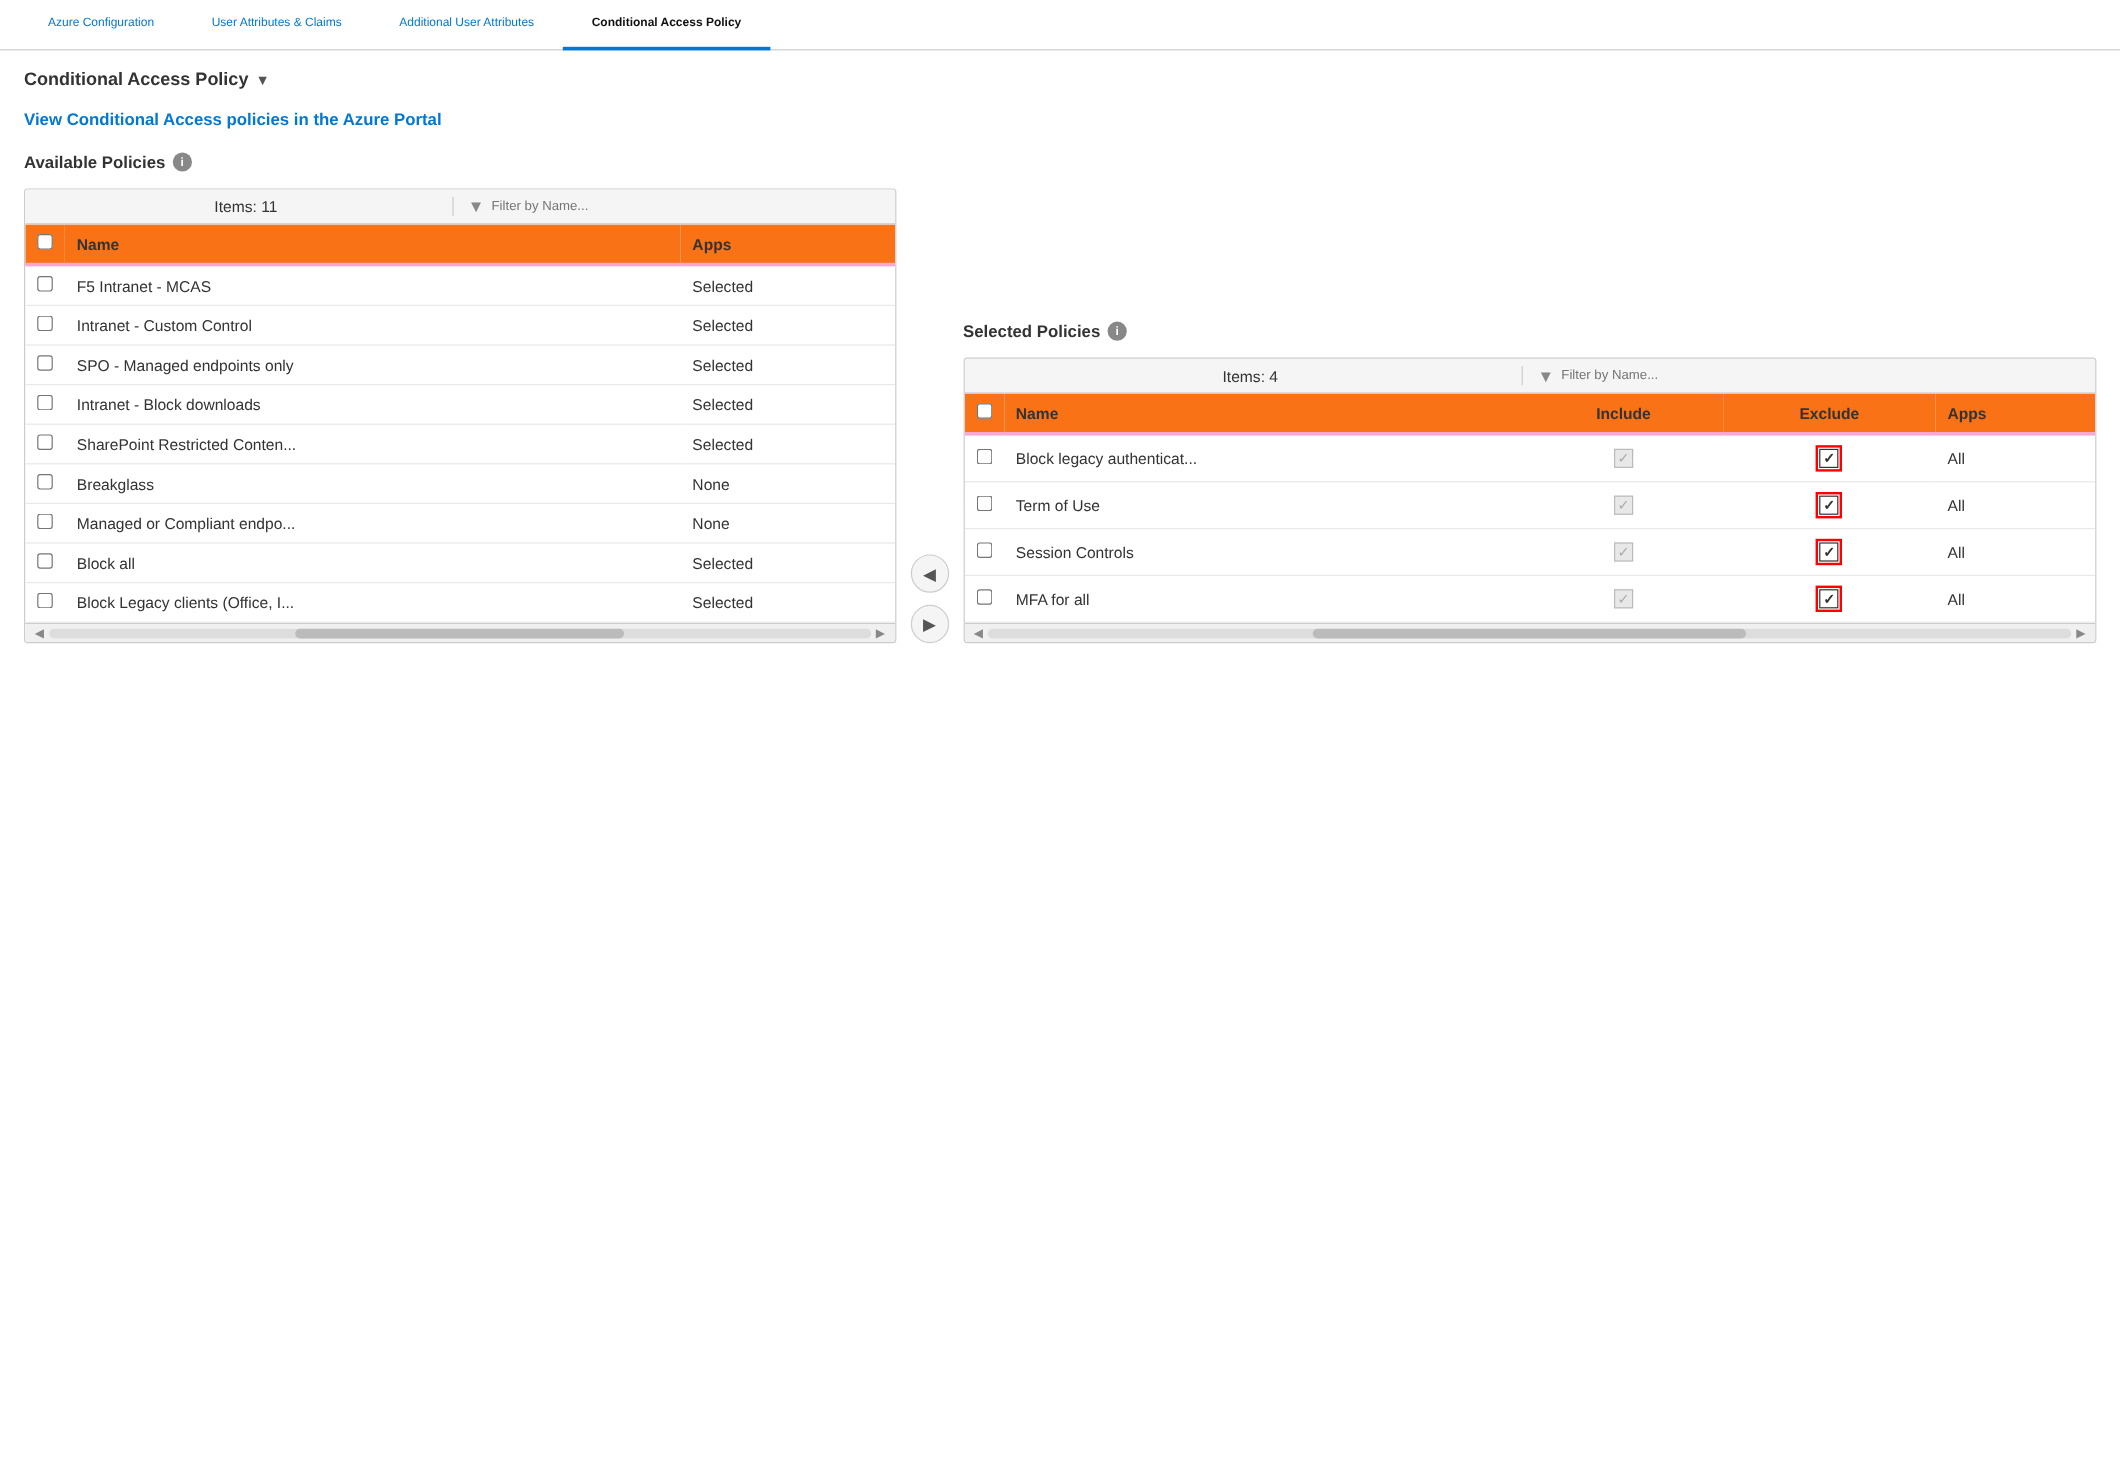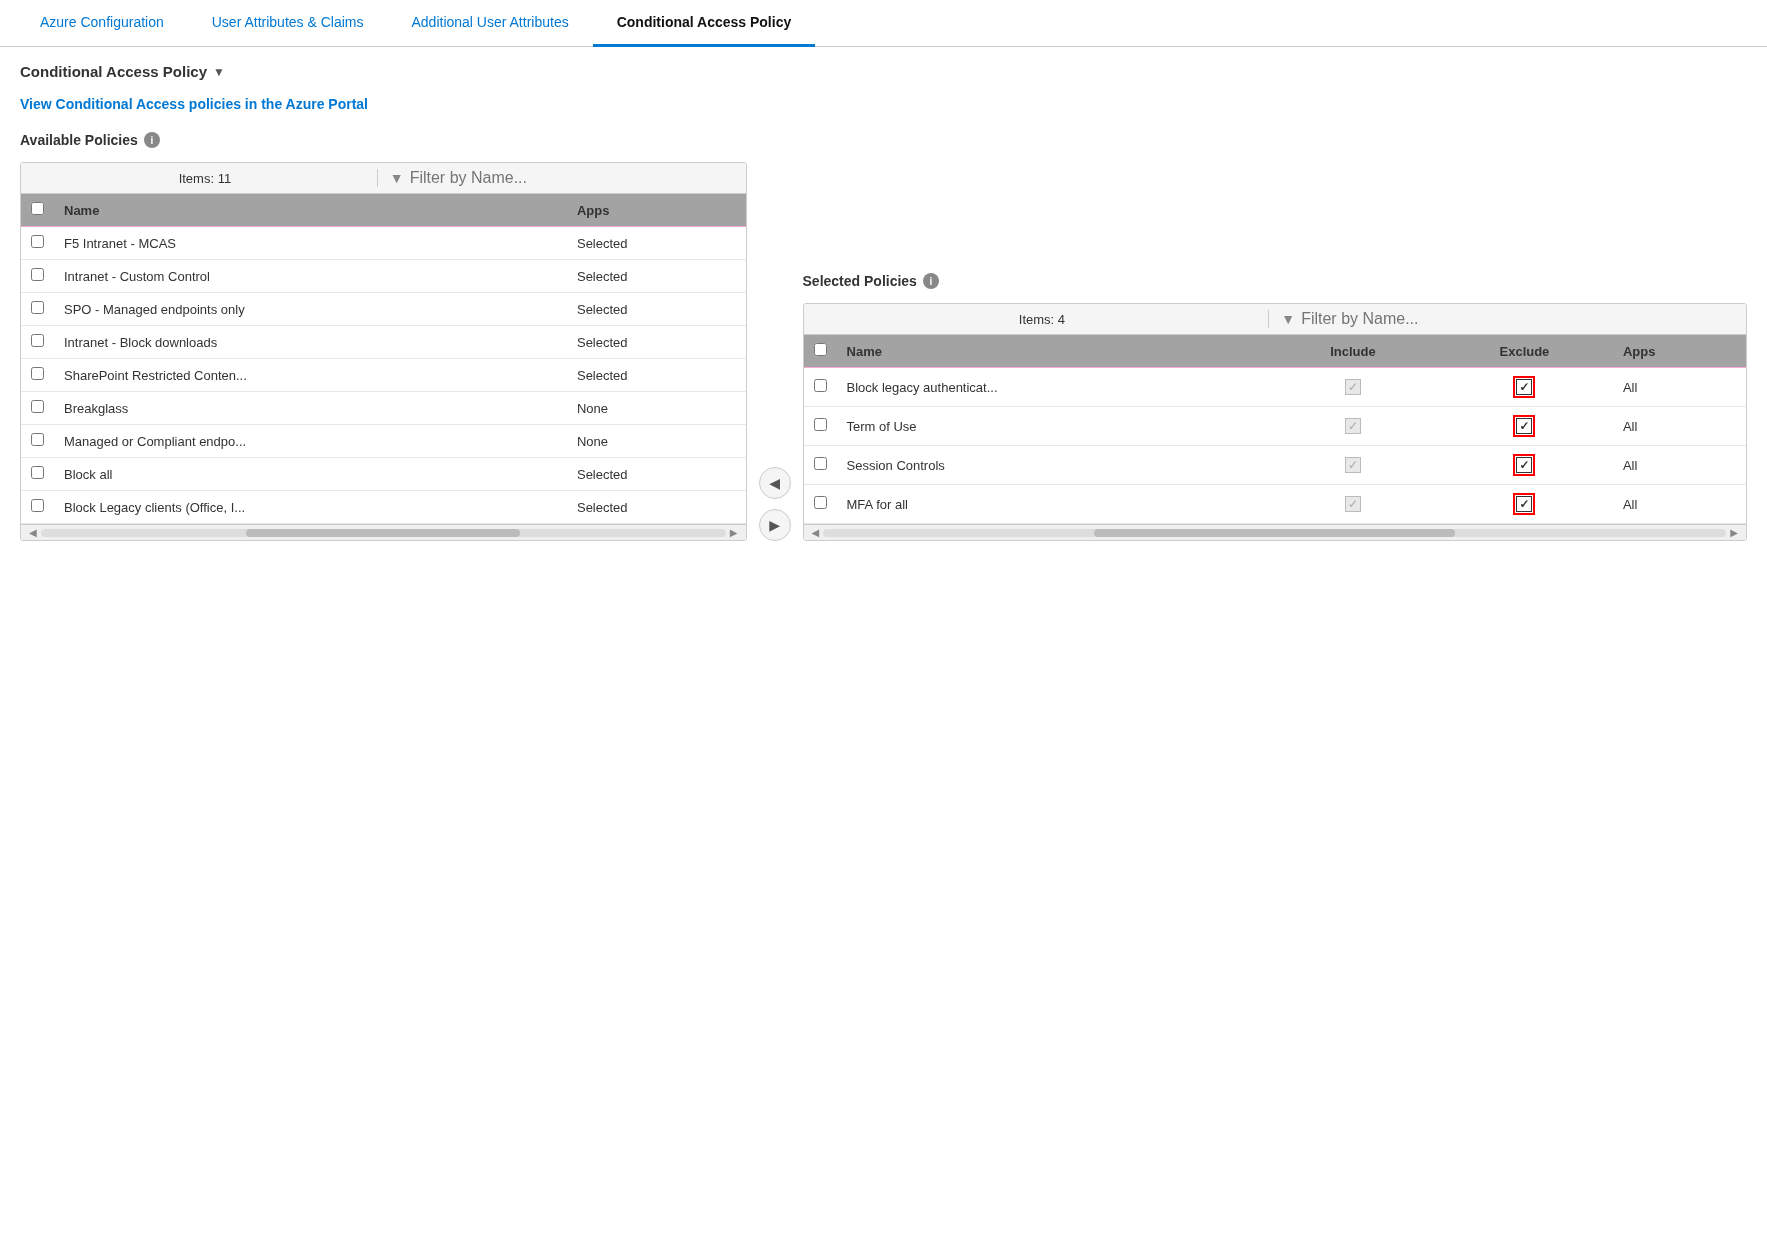--- a/index.html
+++ b/index.html
@@ -9,21 +9,21 @@
     .top-tabs {
       display: flex;
       align-items: flex-end;
       border-bottom: 1px solid #ccc;
       padding: 0 16px;
       background: #fff;
     }
     .top-tab {
       padding: 14px 24px;
       cursor: pointer;
-      font-size: 14px;
+      font-size: 10px;
       color: #0078d4;
       border-bottom: 3px solid transparent;
       margin-bottom: -1px;
       white-space: nowrap;
     }
     .top-tab.active {
       color: #111;
       font-weight: bold;
       border-bottom: 3px solid #0078d4;
     }
@@ -114,38 +114,38 @@
       border-left: 1px solid #ccc;
       padding-left: 12px;
     }
     .filter-icon {
       color: #888;
       font-size: 14px;
     }
     .filter-input {
       border: none;
       background: transparent;
-      font-size: 16px;
+      font-size: 11px;
       color: #999;
       outline: none;
       width: 100%;
     }
 
     
     .data-table {
       width: 100%;
       border-collapse: collapse;
     }
     .data-table th {
       text-align: left;
       font-size: 13px;
       font-weight: bold;
       padding: 8px 10px;
-      border-bottom: 1px solid #f9a8d4;
-      background: #a3a3a3;
+      border-bottom: 3px solid #f9a8d4;
+      background: #f97316;
       color: #333;
     }
     .data-table td {
       padding: 8px 10px;
       border-bottom: 1px solid #e8e8e8;
       font-size: 13px;
       vertical-align: middle;
     }
 
     .checkbox-cell {

